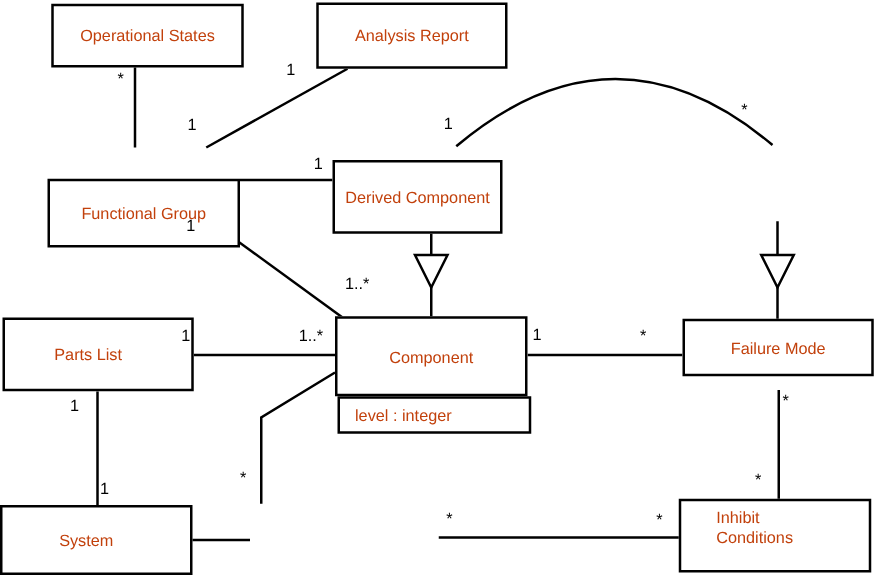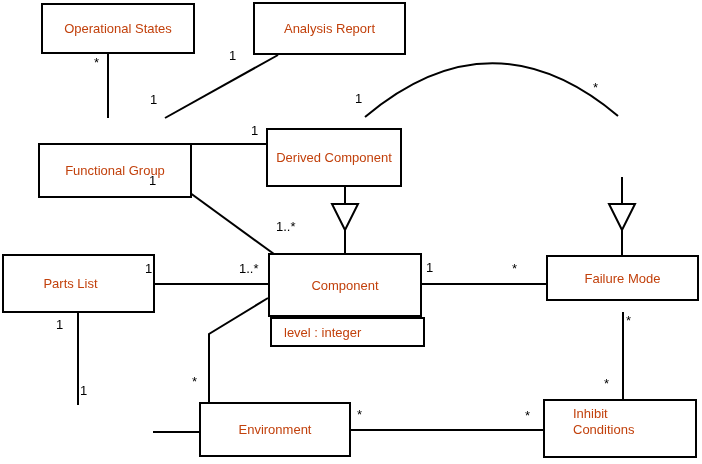--- a/index.html
+++ b/index.html
@@ -103,24 +103,24 @@
     <span>Component</span>
   </div>
   <div class="node attr-compartment" style="left:270px; top:317px; width:155px; height:30px;">
     <span>level : integer</span>
   </div>
 
   <div class="node" style="left:546px; top:255px; width:153px; height:46px;">
     <span>Failure Mode</span>
   </div>
 
+  <div class="node shift-left" style="left:0px; top:404px; width:154px; height:56px;">
+    <span>System</span>
+  </div>
 
-  <div class="node" style="left:199px; top:402px; width:152px; height:55px;">
-    <span>Environment</span>
-  </div>
 
   <div class="node top-left-text" style="left:543px; top:399px; width:154px; height:59px;">
     <span class="wrap">Inhibit Conditions</span>
   </div>
 
   <div class="mult" style="left:94px;  top:56px;">*</div>
 
   <div class="mult" style="left:229px; top:49px;">1</div>
   <div class="mult" style="left:150px; top:93px;">1</div>
 

